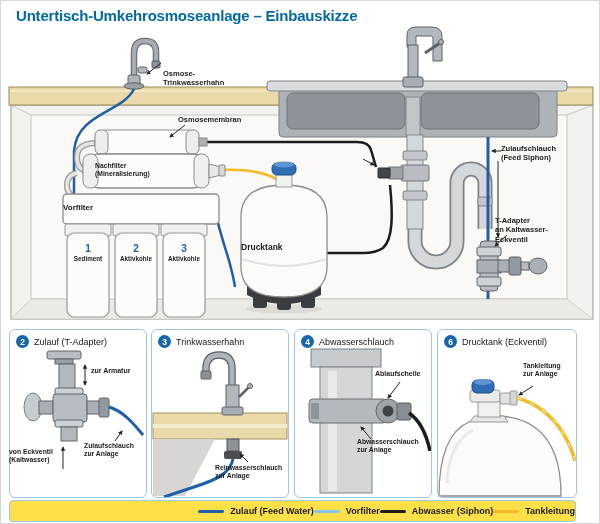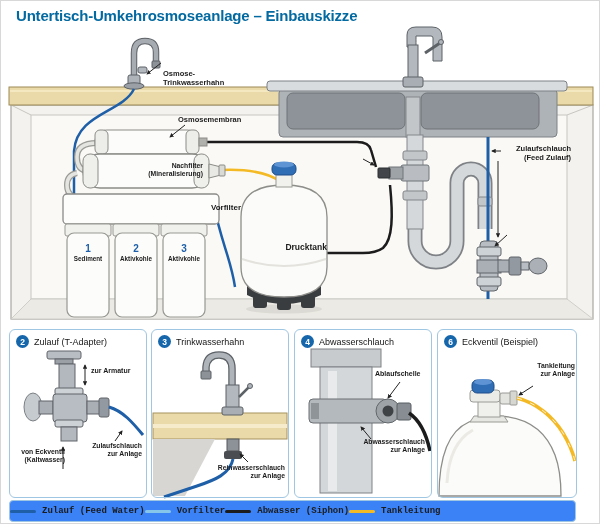--- a/index.html
+++ b/index.html
@@ -3,34 +3,34 @@
 <meta charset="utf-8">
 <style>
   html,body{margin:0;padding:0;background:#fff;}
   .stage{position:relative;width:600px;height:524px;background:#fff;
          font-family:"Liberation Sans",sans-serif;overflow:hidden;
          border:1px solid #d8d8d8;box-sizing:border-box;}
   .title{position:absolute;left:15px;top:6px;font-size:15px;font-weight:bold;color:#0369a1;letter-spacing:-0.2px;}
   svg.scene{position:absolute;left:0;top:0;}
   .lbl{position:absolute;font-size:7.5px;font-weight:bold;color:#1b1b1b;line-height:1.25;z-index:3;}
   .lbl div{white-space:nowrap;}
-  .c{text-align:right;}
+  .c{text-align:left;}
   .sm{font-size:6.8px;}
   .filter-tag{position:absolute;width:42px;text-align:center;z-index:3;}
   .filter-num{font-size:10px;font-weight:bold;color:#1d5fa8;line-height:1.05;}
   .filter-type{font-size:6.3px;font-weight:bold;color:#1b1b1b;}
   .panel{position:absolute;border:1.5px solid #9fc6e2;border-radius:6px;box-sizing:border-box;
          background:transparent;z-index:2;}
   .panel-head{display:flex;align-items:center;gap:5px;margin:5px 0 0 6px;}
   .badge{width:13px;height:13px;border-radius:50%;background:#1566ab;color:#fff;font-size:8.5px;
          font-weight:bold;display:flex;align-items:center;justify-content:center;flex:none;}
   .panel-title{font-size:9px;font-weight:normal;color:#161616;white-space:nowrap;}
   .legend{position:absolute;left:8px;top:499px;width:567px;height:22px;border:1.5px solid #9fc6e2;
           border-radius:4px;box-sizing:border-box;display:flex;align-items:center;
-          justify-content:flex-start;background:#3b82f6;z-index:2;font-family:Liberation Mono, monospace;}
+          justify-content:flex-end;background:#fde047;z-index:2;}
   .leg-item{display:flex;align-items:center;gap:6px;}
   .leg-sw{width:26px;height:3px;border-radius:2px;}
   .sw0{background:#1e5fa8;} .sw1{background:#85c6ea;} .sw2{background:#1c1c1c;} .sw3{background:#f4ba25;}
   .leg-lab{font-size:9px;font-weight:bold;color:#1b1b1b;white-space:nowrap;}
 </style>
 </head>
 <body>
 
 <div class="stage">
 
@@ -261,23 +261,28 @@
     <div class="filter-type">Aktivkohle</div>
   </div>
 
   <div class="lbl c" style="left:240px;top:241px;width:86px;font-size:8.5px;">
     <div>Drucktank</div>
   </div>
 
 
   <div class="lbl c" style="left:500px;top:143px;width:70px;">
     <div>Zulaufschlauch</div>
-    <div>(Feed Zulauf)</div>
-  </div>
-
+    <div>(Feed Siphon)</div>
+  </div>
+
+  <div class="lbl c" style="left:494px;top:215px;width:78px;">
+    <div>T-Adapter</div>
+    <div>an Kaltwasser-</div>
+    <div>Eckventil</div>
+  </div>
 
   <div class="panel" style="left:8px;top:328px;width:138px;height:169px;">
     <div class="panel-head">
       <span class="badge">2</span>
       <span class="panel-title">Zulauf (T-Adapter)</span>
     </div>
   </div>
   <div class="lbl" style="left:90px;top:366px;font-size:7px;">
     <div>zur Armatur</div>
   </div>
@@ -311,21 +316,21 @@
     <div>Ablaufschelle</div>
   </div>
   <div class="lbl c sm" style="left:356px;top:437px;width:68px;">
     <div>Abwasserschlauch</div>
     <div>zur Anlage</div>
   </div>
 
   <div class="panel" style="left:436px;top:328px;width:140px;height:169px;">
     <div class="panel-head">
       <span class="badge">6</span>
-      <span class="panel-title">Eckventil (Beispiel)</span>
+      <span class="panel-title">Drucktank (Eckventil)</span>
     </div>
   </div>
   <div class="lbl c sm" style="left:522px;top:361px;width:52px;">
     <div>Tankleitung</div>
     <div>zur Anlage</div>
   </div>
 
   <div class="legend">
     <div class="leg-item">
       <span class="leg-sw sw0"></span>

